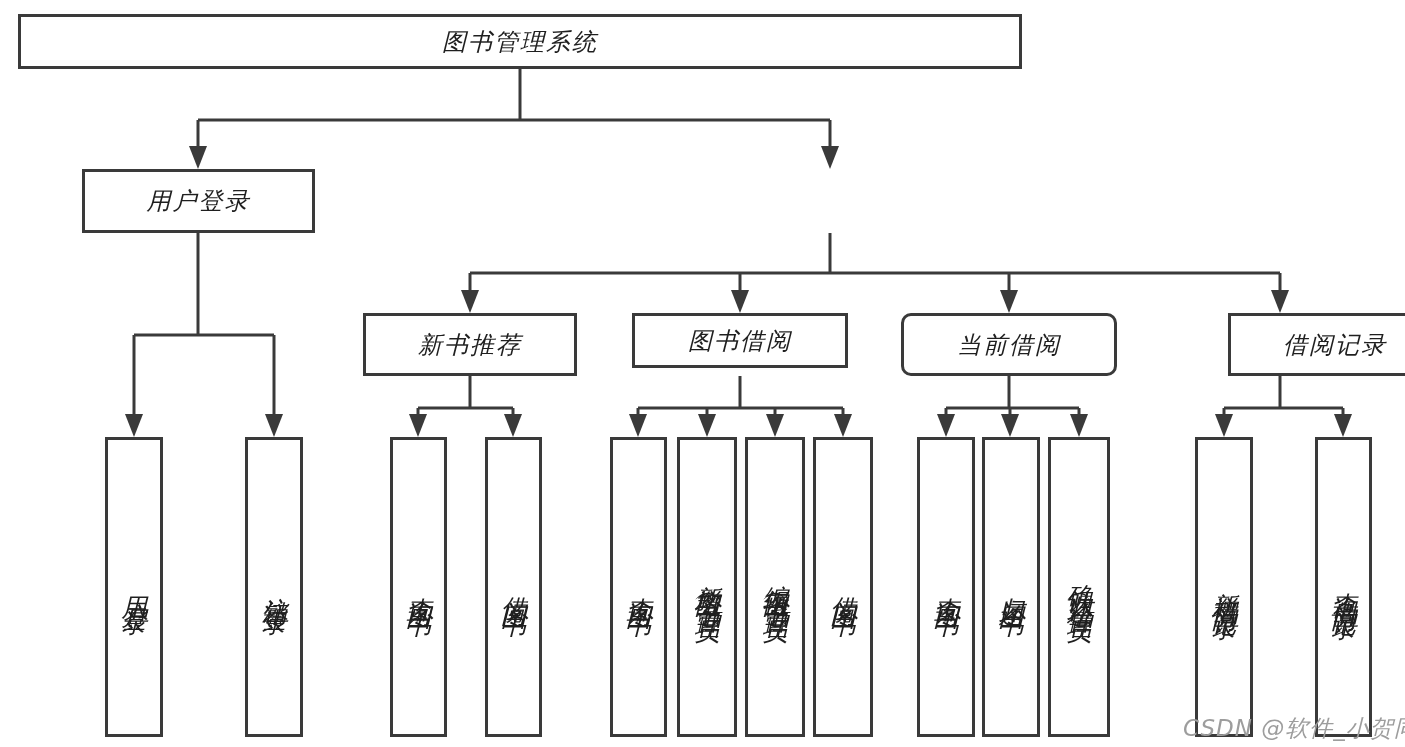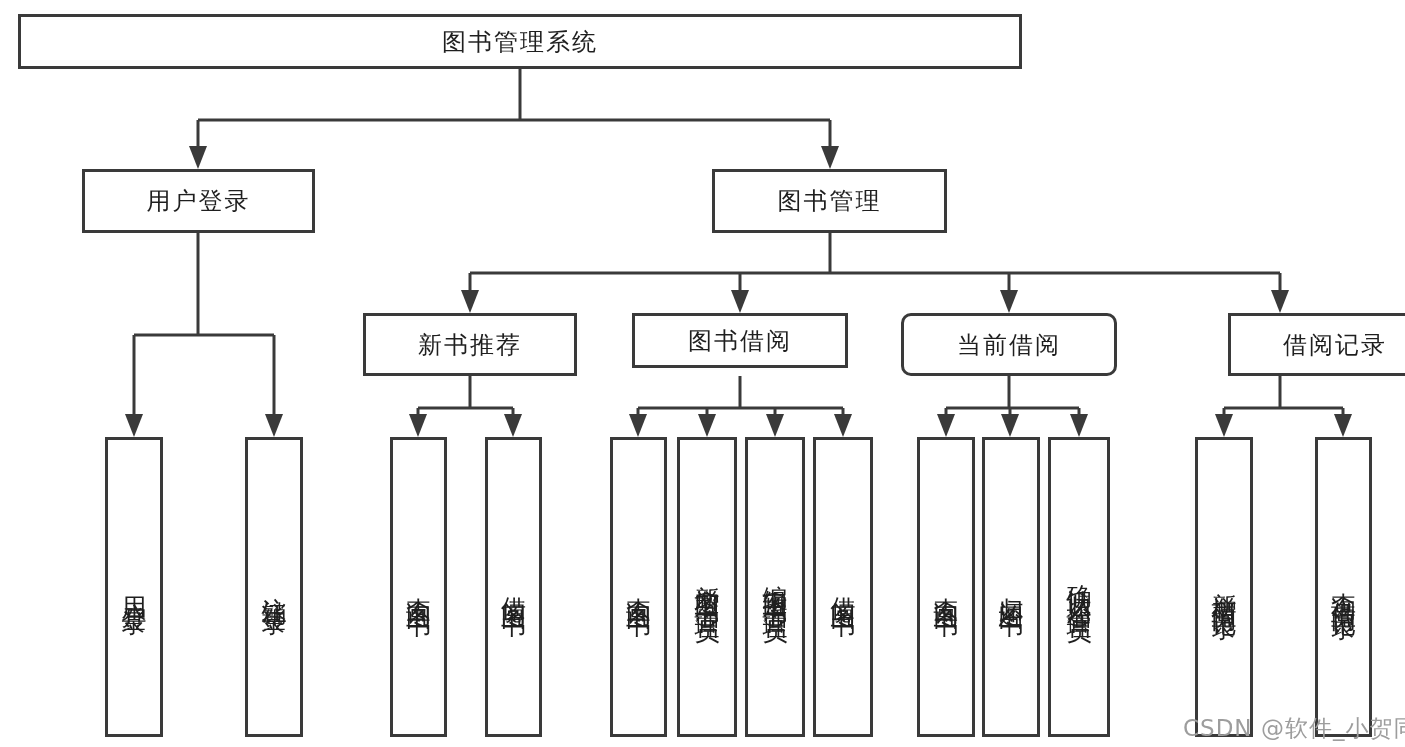--- a/index.html
+++ b/index.html
@@ -3,20 +3,21 @@
 <meta charset="utf-8">
 <style>
   html, body { margin: 0; padding: 0; background: #ffffff; }
   .canvas {
     position: relative;
     width: 1405px;
     height: 747px;
     background: #ffffff;
     overflow: hidden;
     font-family: "DejaVu Sans", sans-serif;
+    font-style: italic;
   }
   .connectors {
     position: absolute;
     left: 0; top: 0;
     width: 1405px; height: 747px;
   }
   .node {
     position: absolute;
     box-sizing: border-box;
     border: 3px solid #3a3a3a;
@@ -123,23 +124,20 @@
     </g>
   </svg>
 
   <div class="node hbox" style="left:18px; top:14px; width:1004px; height:55px;">
     <span class="lbl">图书管理系统</span>
   </div>
 
   <div class="node hbox" style="left:82px; top:169px; width:233px; height:64px;">
     <span class="lbl">用户登录</span>
   </div>
-  <div class="node hbox" style="left:712px; top:169px; width:235px; height:64px;">
-    <span class="lbl">图书管理</span>
-  </div>
 
   <div class="node hbox" style="left:363px; top:313px; width:214px; height:63px;">
     <span class="lbl">新书推荐</span>
   </div>
   <div class="node hbox" style="left:632px; top:313px; width:216px; height:55px;">
     <span class="lbl">图书借阅</span>
   </div>
   <div class="node hbox" style="left:901px; top:313px; width:216px; height:63px;border-radius:10px;">
     <span class="lbl">当前借阅</span>
   </div>

